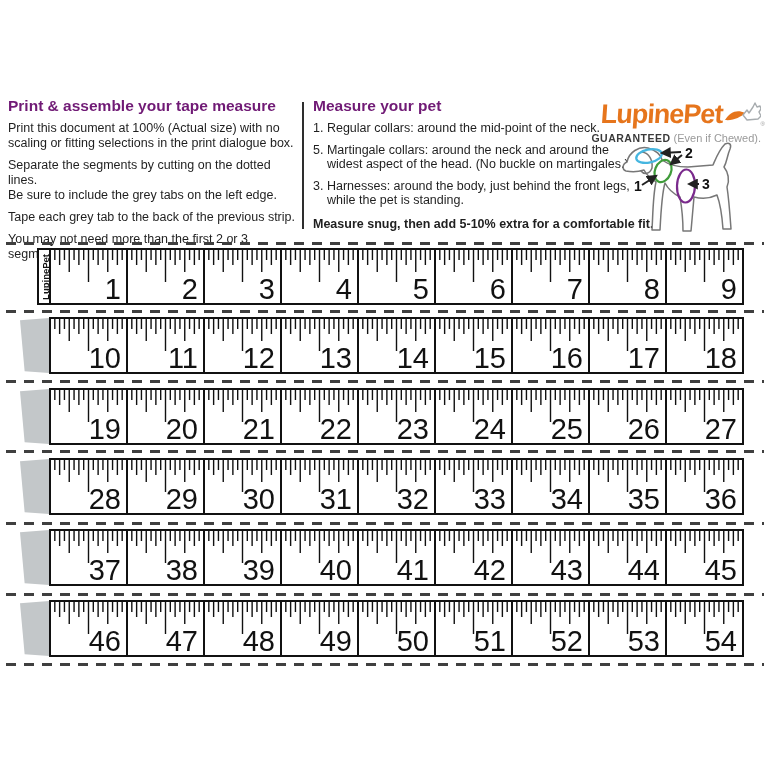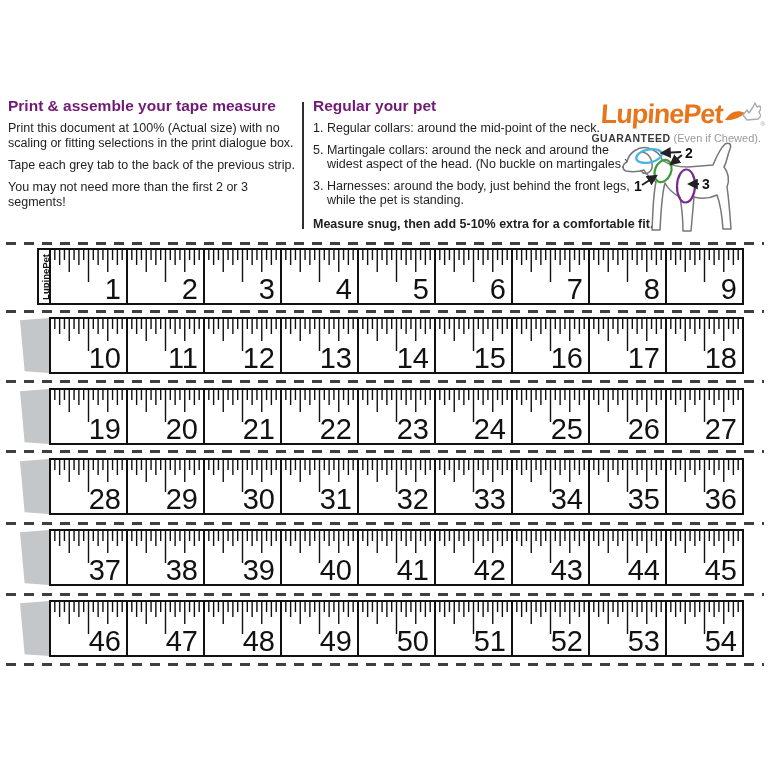--- a/index.html
+++ b/index.html
@@ -72,28 +72,30 @@
 </style>
 </head>
 <body>
 
 <div id="page">
 
   <div id="left-col" class="col">
     <h1>Print &amp; assemble your tape measure</h1>
     <p class="para">Print this document at 100% (Actual size) with no
 scaling or fitting selections in the print dialogue box.</p>
+    <p class="para">Separate the segments by cutting on the dotted lines.
+Be sure to include the grey tabs on the left edge.</p>
     <p class="para">Tape each grey tab to the back of the previous strip.</p>
     <p class="para">You may not need more than the first 2 or 3 segments!</p>
   </div>
 
   <div id="divider"></div>
 
   <div id="mid-col" class="col">
-    <h1>Regular your pet</h1>
+    <h1>Measure your pet</h1>
     <div class="m-item"><span class="lead">1. Regular collars:</span><span> around the mid-point of the neck.</span></div>
     <div class="m-item"><span class="lead">5. Martingale collars:</span><span> around the neck and around the
 widest aspect of the head. (No buckle on martingales.)</span></div>
     <div class="m-item"><span class="lead">3. Harnesses:</span><span> around the body, just behind the front legs,
 while the pet is standing.</span></div>
     <div class="m-footer">Measure snug, then add 5-10% extra for a comfortable fit.</div>
   </div>
 
   <div id="logo">
     <div id="brand-row">

